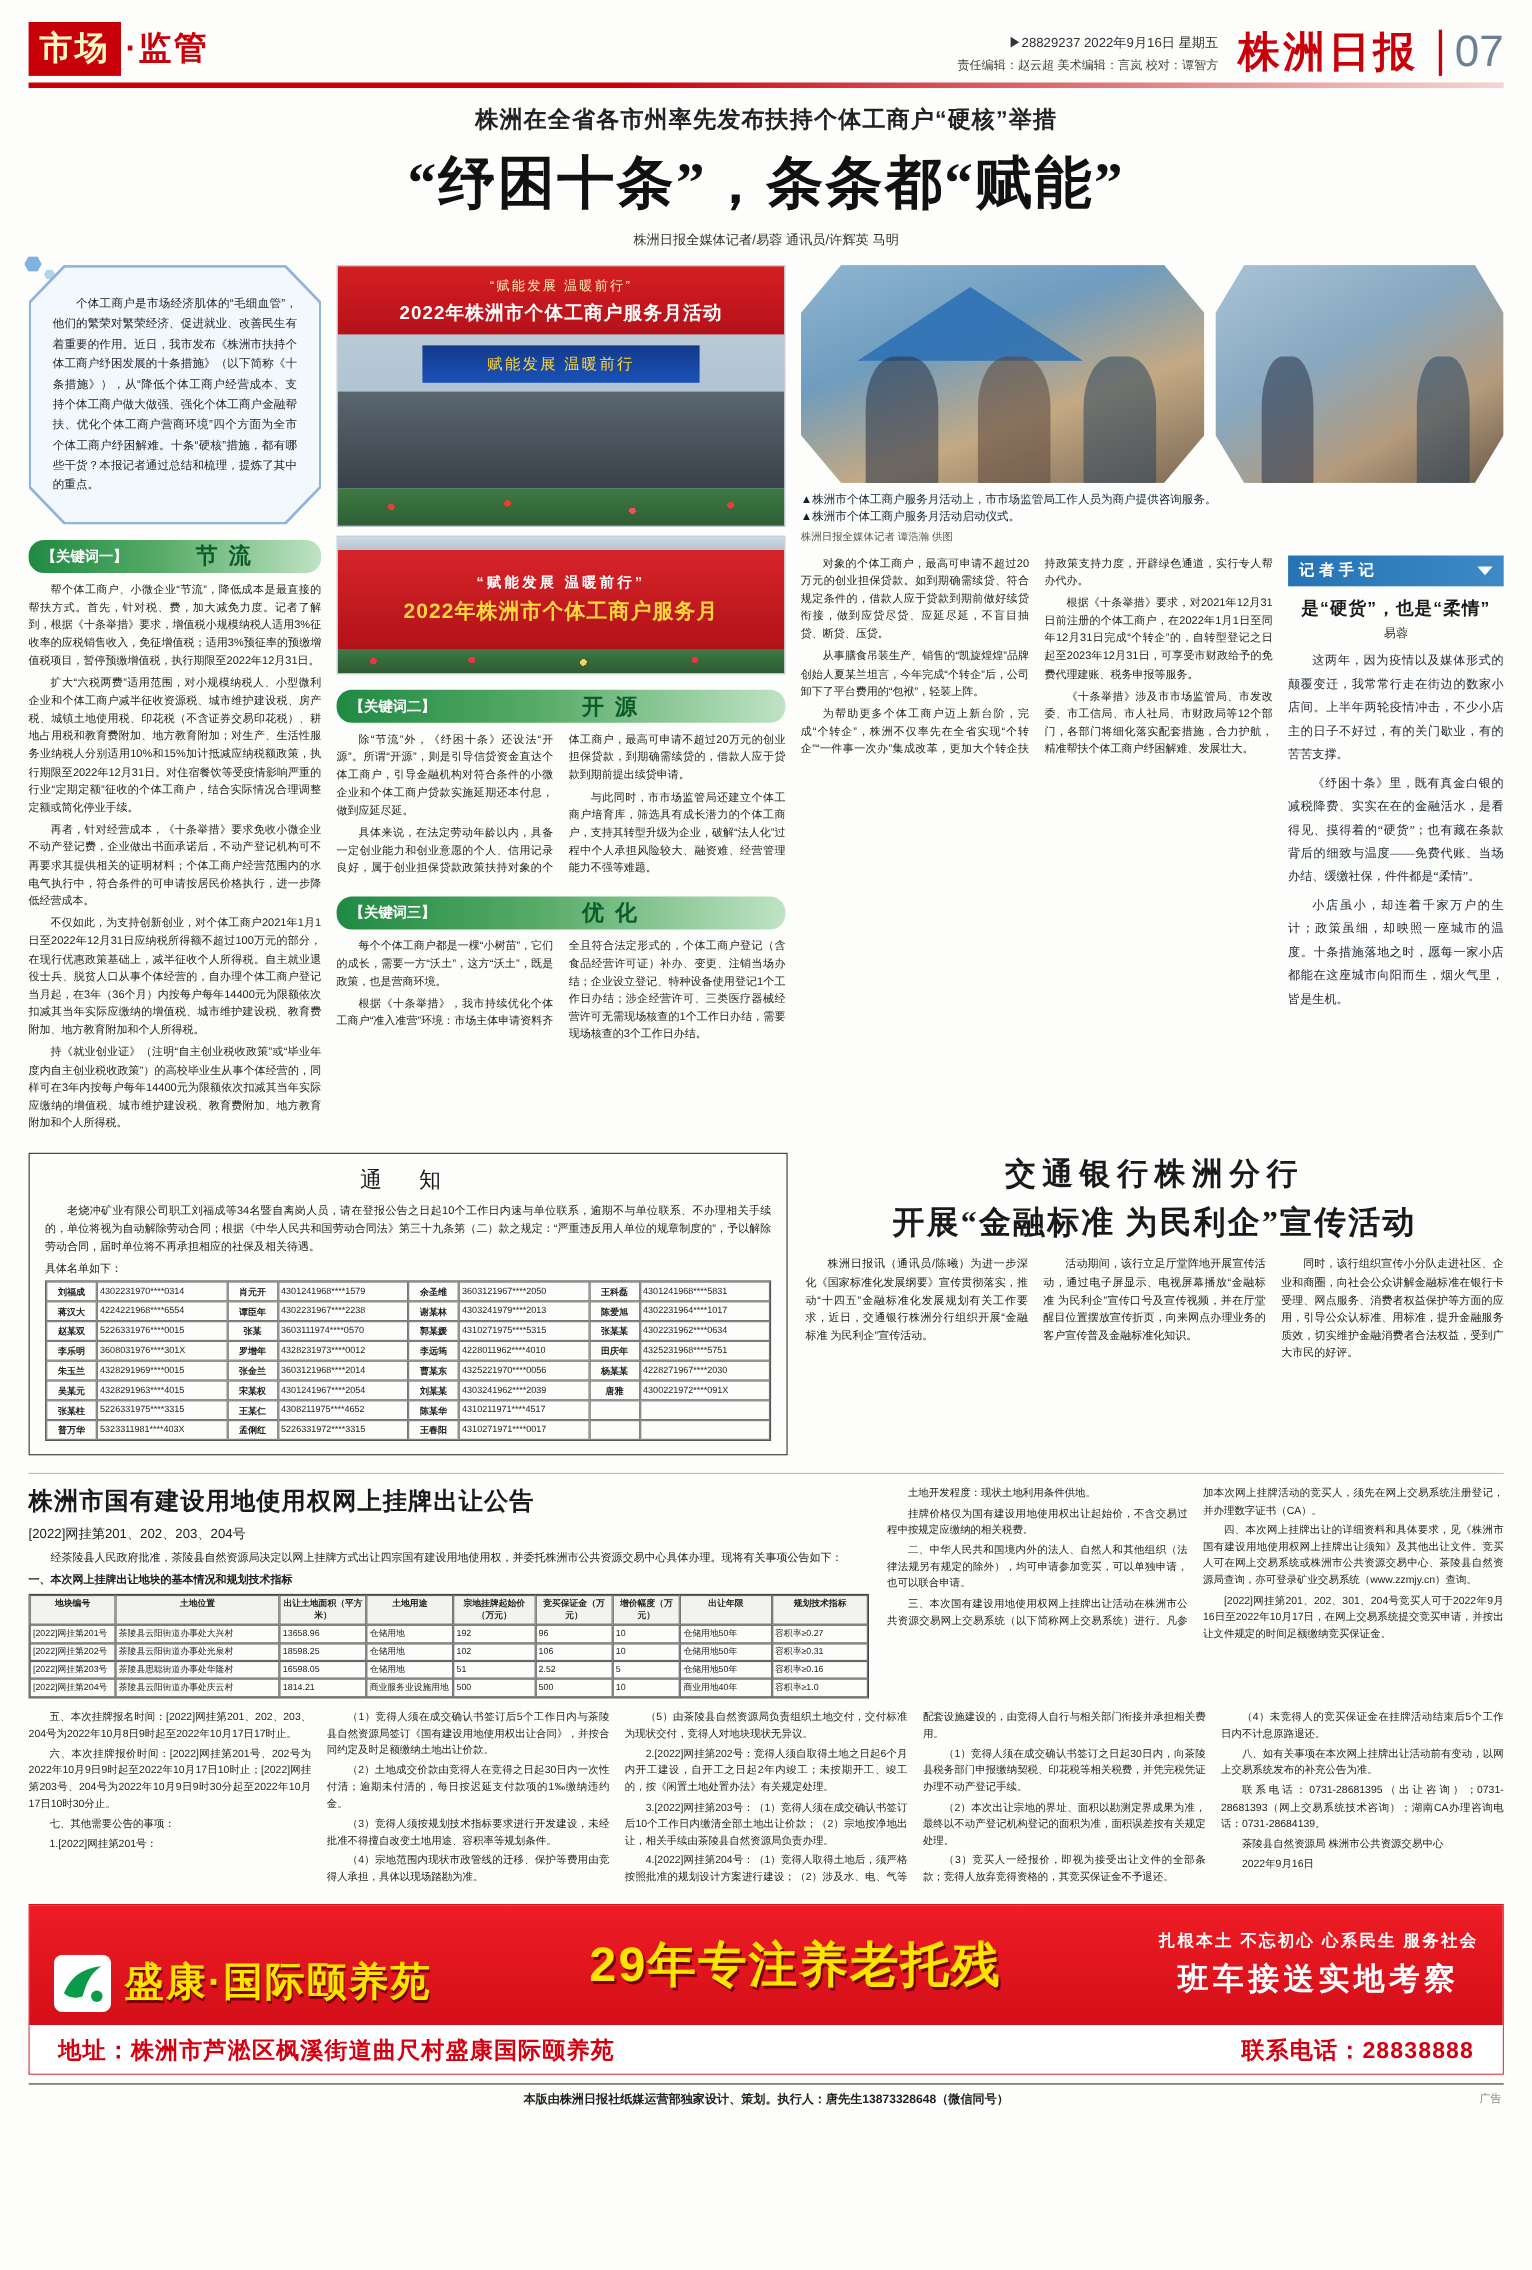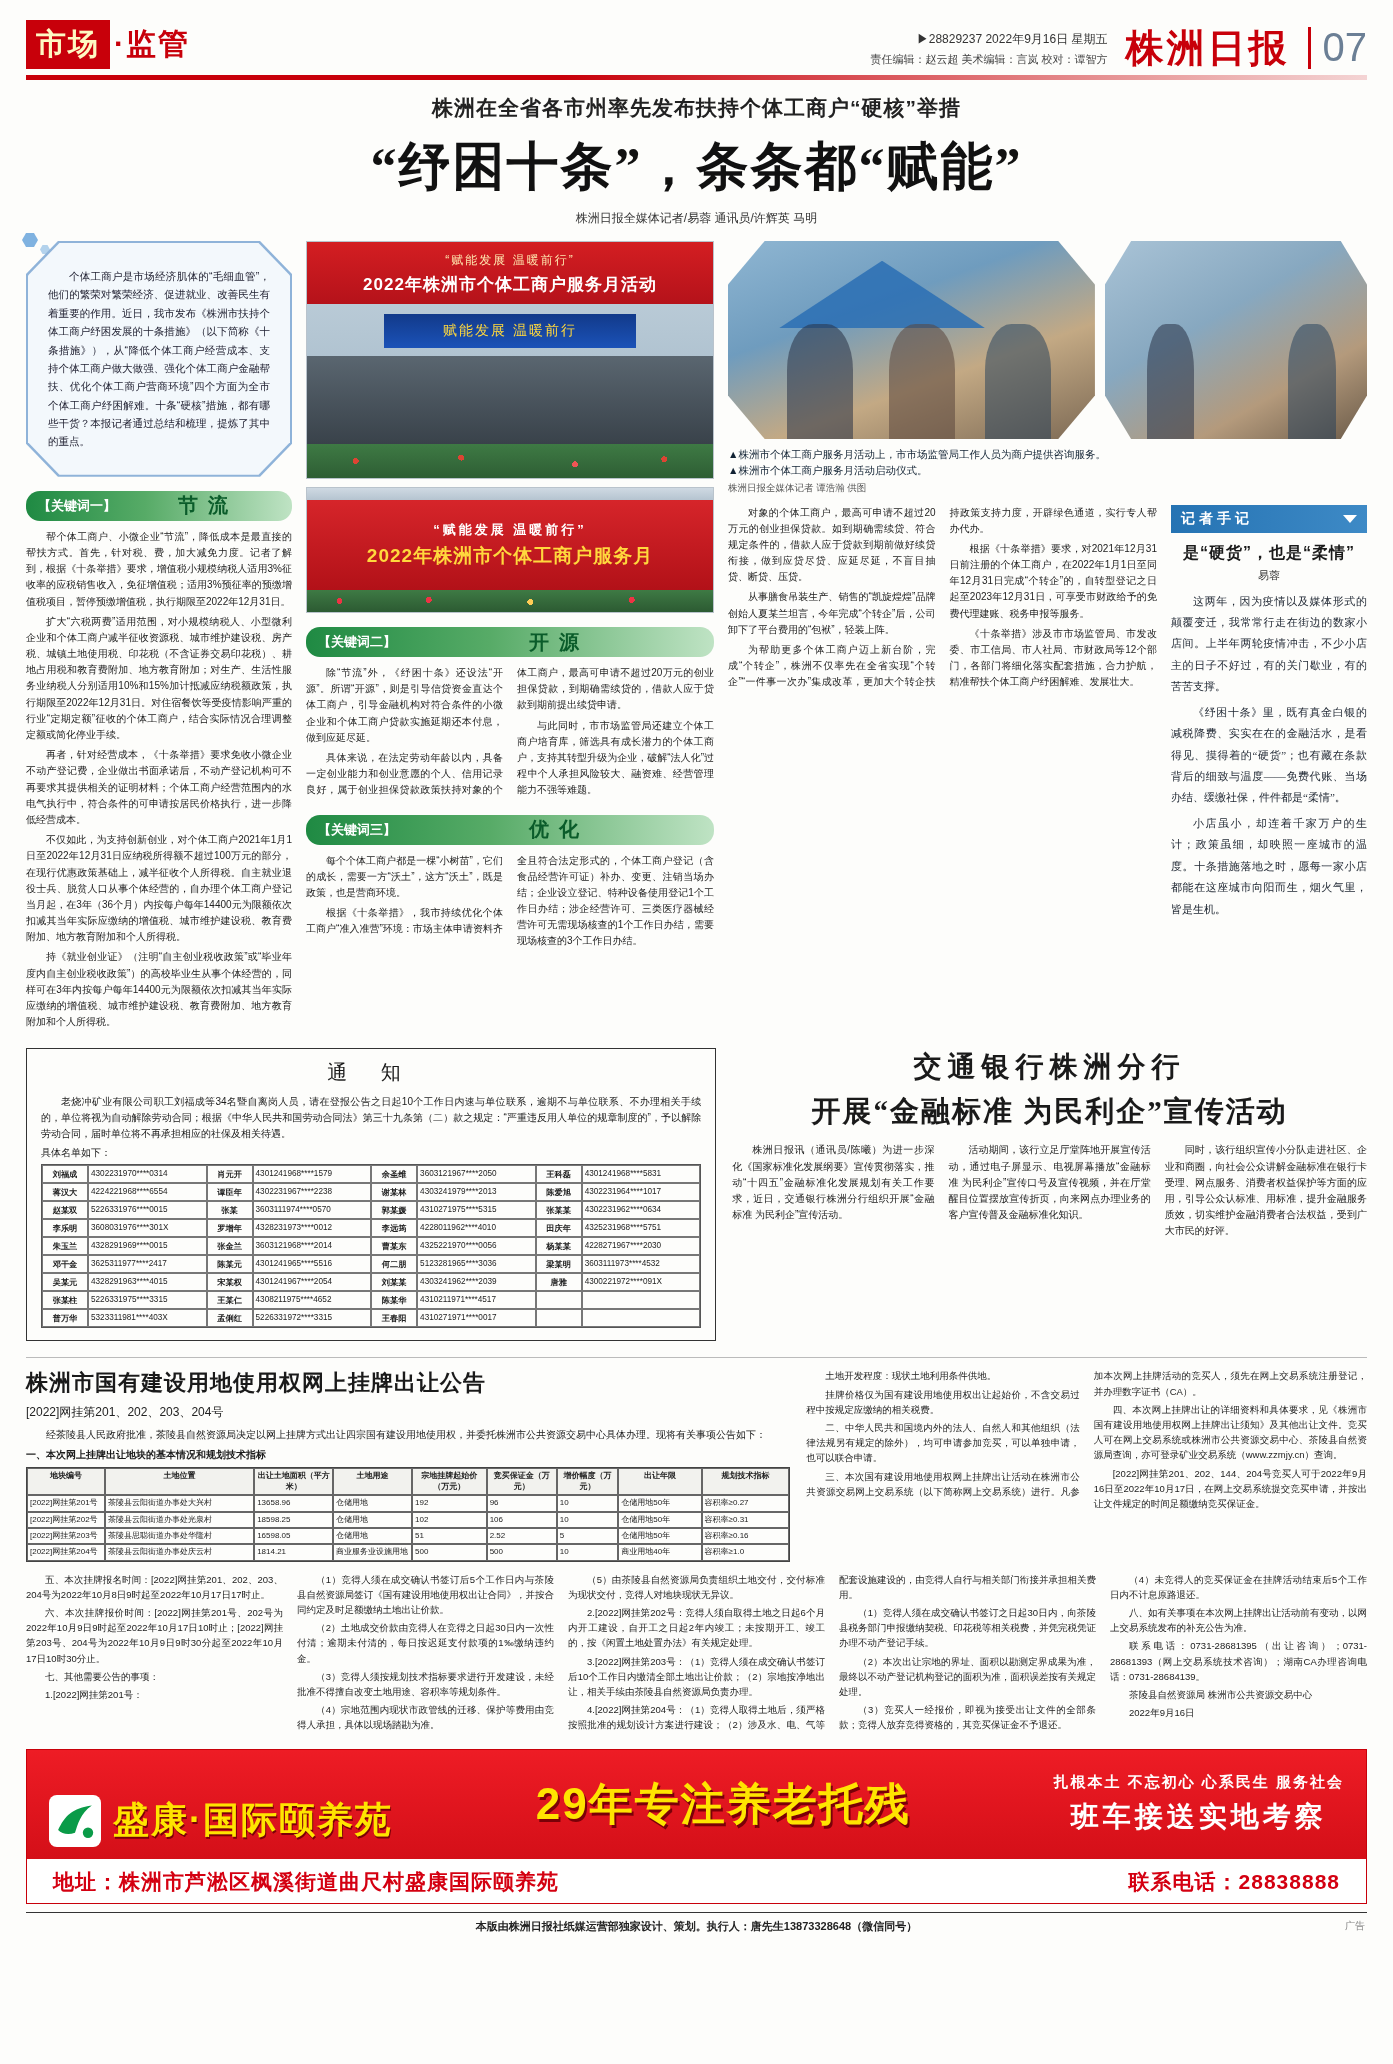--- a/index.html
+++ b/index.html
@@ -330,30 +330,20 @@
             <div class="n-cell n-name">朱玉兰</div>
             <div class="n-cell">4328291969****0015</div>
             <div class="n-cell n-name">张金兰</div>
             <div class="n-cell">3603121968****2014</div>
             <div class="n-cell n-name">曹某东</div>
             <div class="n-cell">4325221970****0056</div>
             <div class="n-cell n-name">杨某某</div>
             <div class="n-cell">4228271967****2030</div>
           </div>
 
-          <div class="n-row">
-            <div class="n-cell n-name">邓干金</div>
-            <div class="n-cell">3625311977****2417</div>
-            <div class="n-cell n-name">陈某元</div>
-            <div class="n-cell">4301241965****5516</div>
-            <div class="n-cell n-name">何二朋</div>
-            <div class="n-cell">5123281965****3036</div>
-            <div class="n-cell n-name">梁某明</div>
-            <div class="n-cell">3603111973****4532</div>
-          </div>
 
           <div class="n-row">
             <div class="n-cell n-name">吴某元</div>
             <div class="n-cell">4328291963****4015</div>
             <div class="n-cell n-name">宋某权</div>
             <div class="n-cell">4301241967****2054</div>
             <div class="n-cell n-name">刘某某</div>
             <div class="n-cell">4303241962****2039</div>
             <div class="n-cell n-name">唐雅</div>
             <div class="n-cell">4300221972****091X</div>
@@ -467,21 +457,21 @@
             </div>
         </div>
       </div>
       <div class="land-right">
 
       <p>土地开发程度：现状土地利用条件供地。</p>
           <p>挂牌价格仅为国有建设用地使用权出让起始价，不含交易过程中按规定应缴纳的相关税费。</p>
           <p>二、中华人民共和国境内外的法人、自然人和其他组织（法律法规另有规定的除外），均可申请参加竞买，可以单独申请，也可以联合申请。</p>
           <p>三、本次国有建设用地使用权网上挂牌出让活动在株洲市公共资源交易网上交易系统（以下简称网上交易系统）进行。凡参加本次网上挂牌活动的竞买人，须先在网上交易系统注册登记，并办理数字证书（CA）。</p>
           <p>四、本次网上挂牌出让的详细资料和具体要求，见《株洲市国有建设用地使用权网上挂牌出让须知》及其他出让文件。竞买人可在网上交易系统或株洲市公共资源交易中心、茶陵县自然资源局查询，亦可登录矿业交易系统（www.zzmjy.cn）查询。</p>
-          <p>[2022]网挂第201、202、144、204号竞买人可于2022年9月16日至2022年10月17日，在网上交易系统提交竞买申请，并按出让文件规定的时间足额缴纳竞买保证金。</p>
+          <p>[2022]网挂第201、202、301、204号竞买人可于2022年9月16日至2022年10月17日，在网上交易系统提交竞买申请，并按出让文件规定的时间足额缴纳竞买保证金。</p>
         </div>
     </div>
     <div class="land-bottom">
 
     <p>五、本次挂牌报名时间：[2022]网挂第201、202、203、204号为2022年10月8日9时起至2022年10月17日17时止。</p>
         <p>六、本次挂牌报价时间：[2022]网挂第201号、202号为2022年10月9日9时起至2022年10月17日10时止；[2022]网挂第203号、204号为2022年10月9日9时30分起至2022年10月17日10时30分止。</p>
         <p>七、其他需要公告的事项：</p>
         <p>1.[2022]网挂第201号：</p>
         <p>（1）竞得人须在成交确认书签订后5个工作日内与茶陵县自然资源局签订《国有建设用地使用权出让合同》，并按合同约定及时足额缴纳土地出让价款。</p>
         <p>（2）土地成交价款由竞得人在竞得之日起30日内一次性付清；逾期未付清的，每日按迟延支付款项的1‰缴纳违约金。</p>

